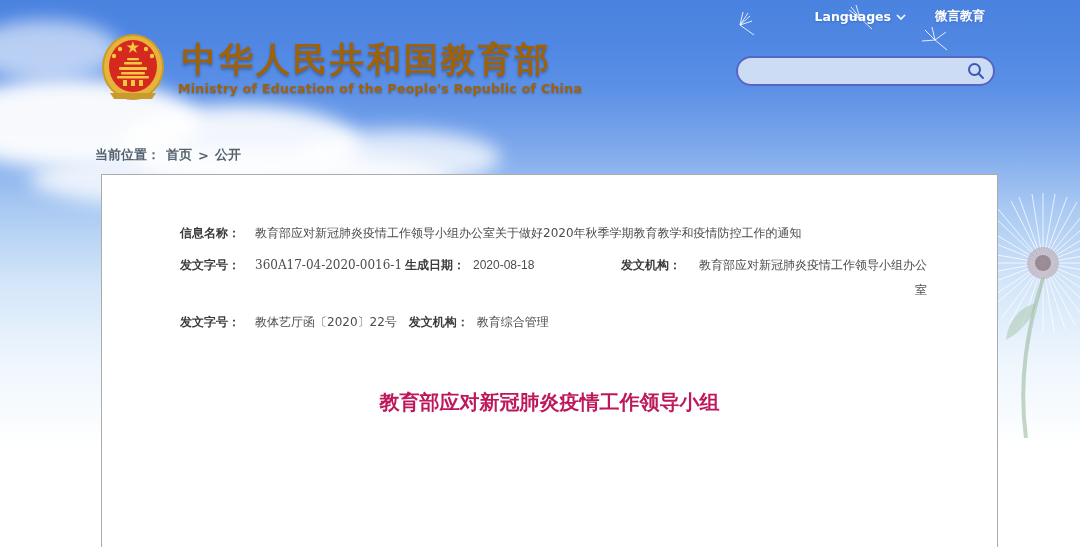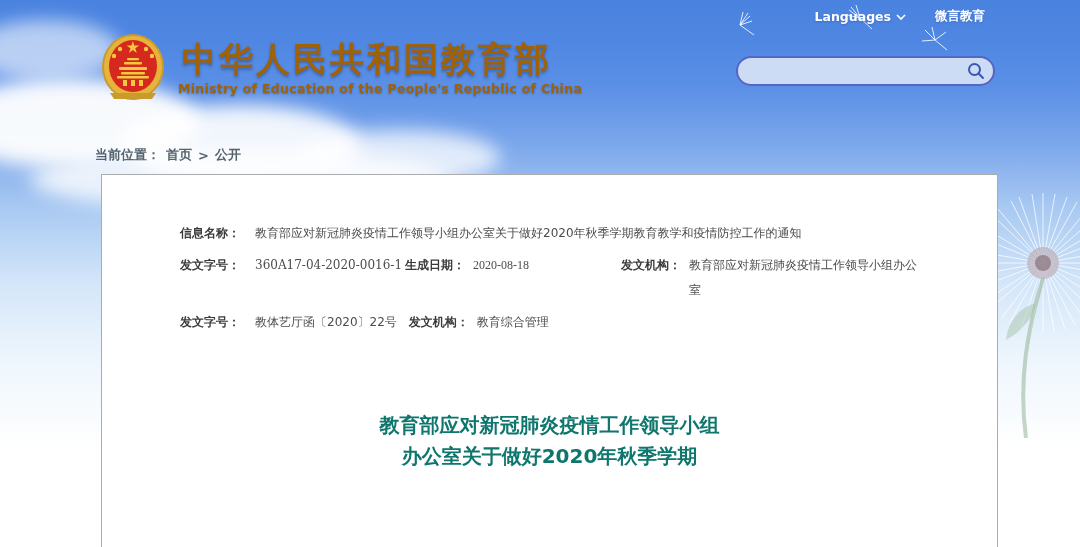--- a/index.html
+++ b/index.html
@@ -46,25 +46,25 @@
   .breadcrumb .crumb-link { cursor:pointer;text-align:right; }
 
   
   .panel { position:absolute; left:101px; top:174px; width:897px; height:400px;
     background:#ffffff; border:1px solid #ababab; }
   .meta { margin:46px 34px 0 78px; font-size:12px; color:#4c4c4c; }
   .meta-row { display:flex; align-items:flex-start; line-height:25px; margin-bottom:7px; }
   .lbl { font-weight:bold; color:#3a3a3a; flex:0 0 75px; white-space:nowrap; }
   .lbl.inline { flex:0 0 auto; margin-right:8px; }
   .val-index { flex:0 0 150px; font-family:"DejaVu Serif","Liberation Serif",serif; }
-  .val-date  { flex:0 0 148px; font-family:Liberation Serif, serif; }
-  .val-org   { flex:0 0 238px; }
+  .val-date  { flex:0 0 148px; font-family:Liberation Sans, sans-serif; }
+  .val-org   { flex:0 0 238px;text-align:right; }
   .val-docno { margin-right:12px; }
-  .doc-title { margin-top:75px; text-align:center; font-size:20px; font-weight:bold;
-    color:#0f766e; line-height:31px; }
+  .doc-title { margin-top:52px; text-align:center; font-size:20px; font-weight:bold;
+    color:#be185d; line-height:31px; }
 </style>
 </head>
 <body>
 
 <div class="cloud c3"></div>
 <div class="cloud c1"></div>
 <div class="cloud c2"></div>
 <div class="cloud c4"></div>
 <div class="cloud c5"></div>
 
@@ -174,16 +174,15 @@
       <span class="val-docno">教体艺厅函〔2020〕22号</span>
       <span class="lbl inline">发文机构：</span>
       <span>教育综合管理</span>
     </div>
 
 
   </div>
 
   <div class="doc-title">
     <div>教育部应对新冠肺炎疫情工作领导小组</div>
-    <div>办公室关于做好2020年秋季学期</div>
   </div>
 
 </div>
 
 </body></html>

